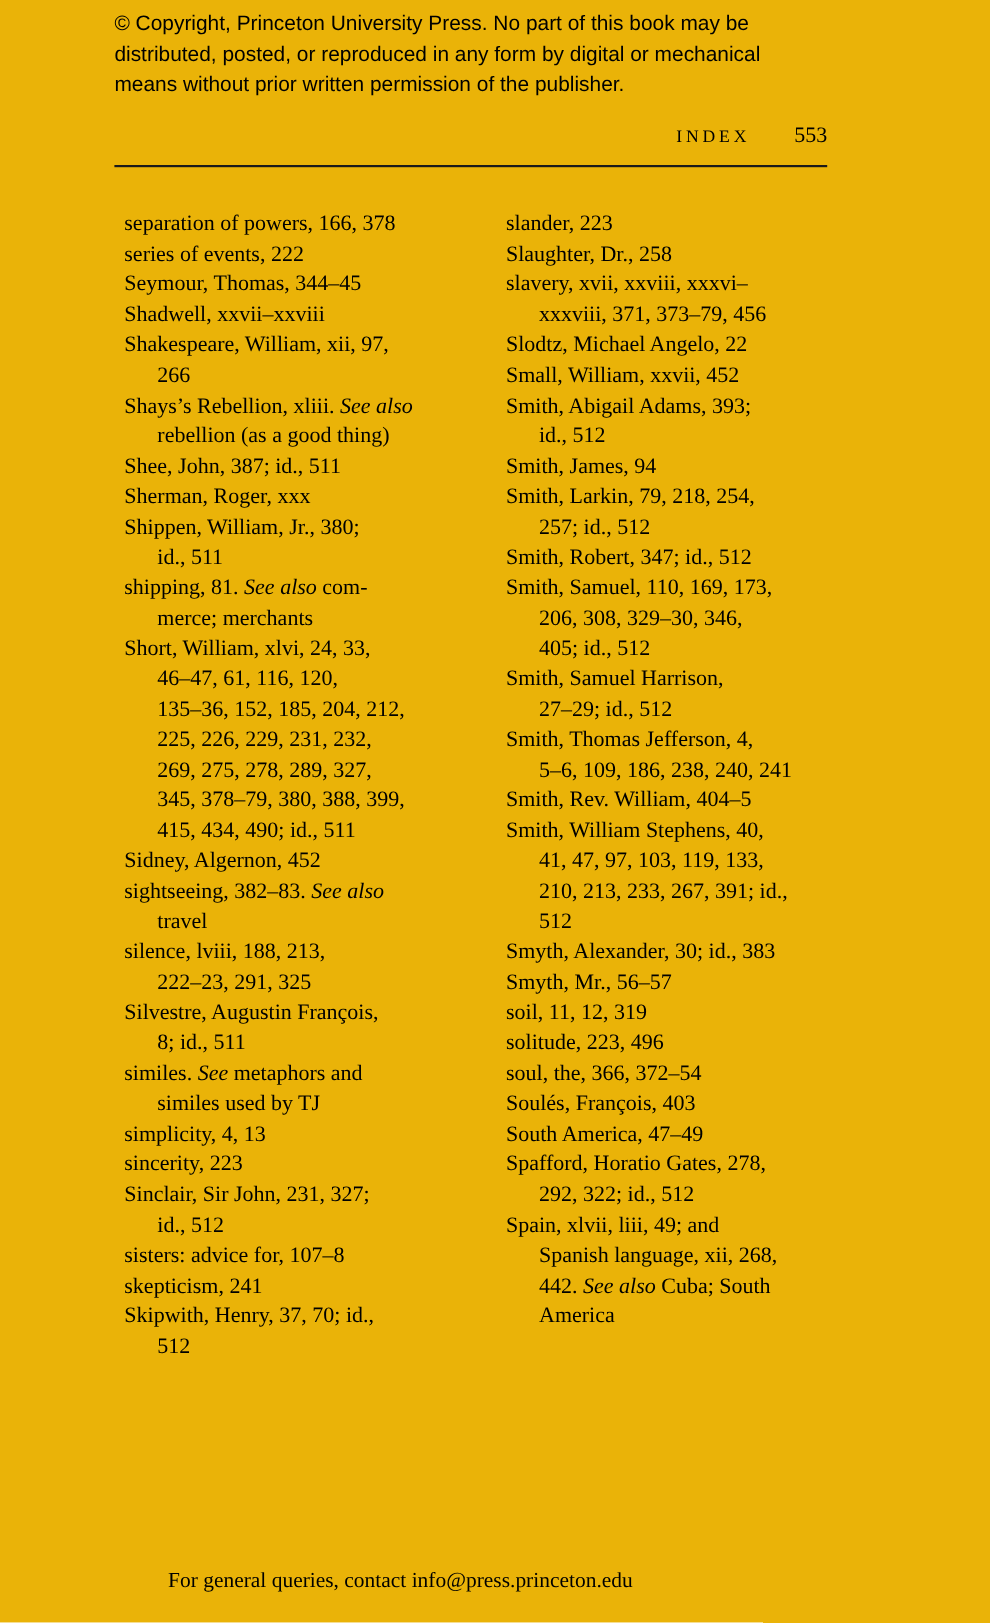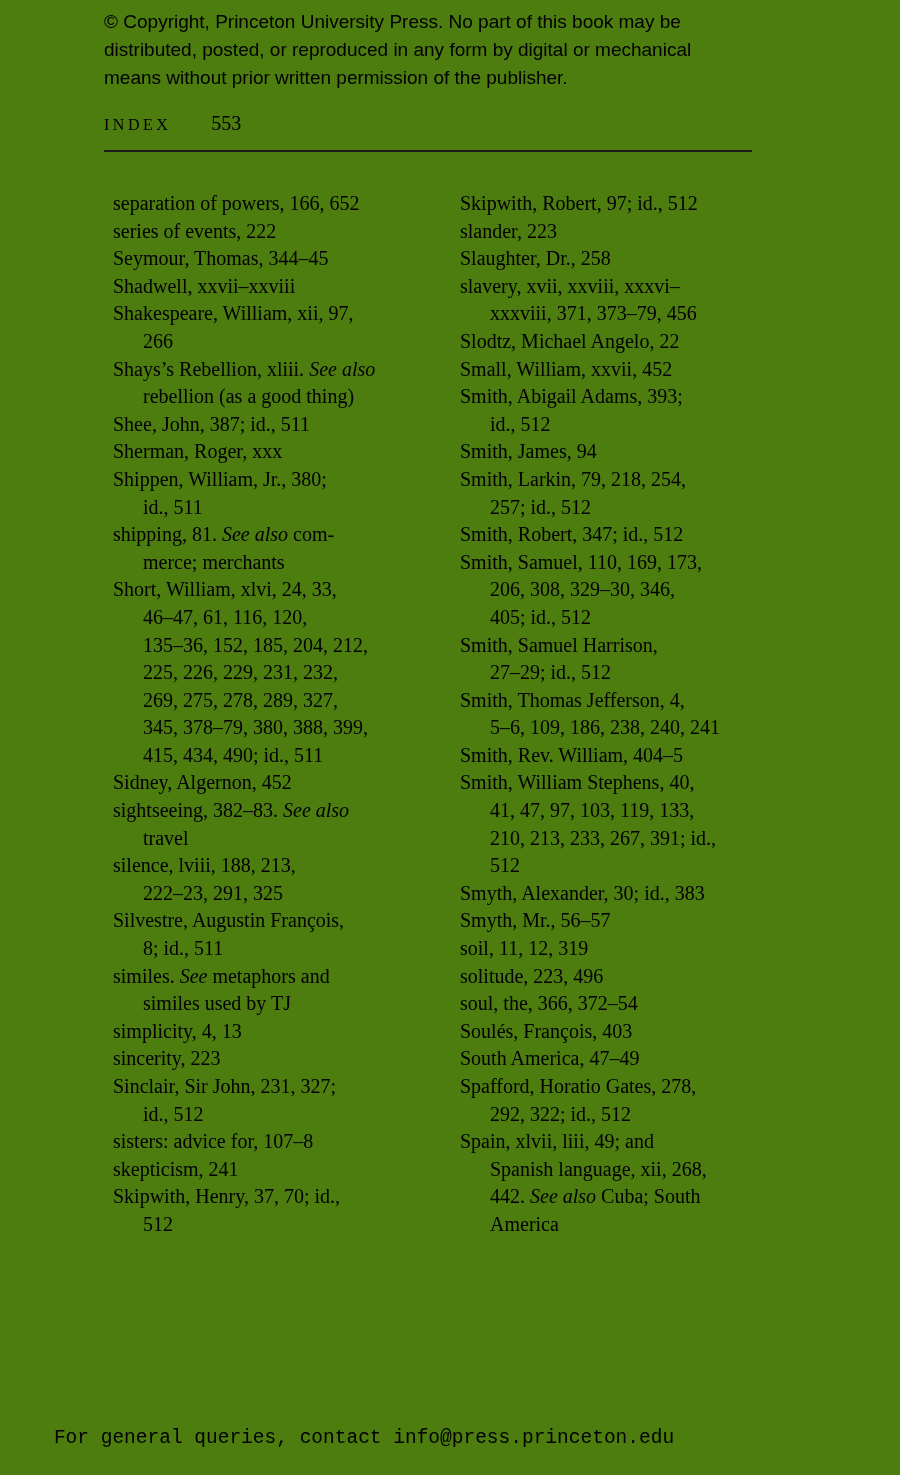--- a/index.html
+++ b/index.html
@@ -1,39 +1,39 @@
 <!DOCTYPE html>
 <html><head>
 <meta charset="utf-8">
 <style>
   html, body { margin: 0; padding: 0; background: #ffffff; }
   .page {
     position: relative;
     width: 900px;
     height: 1475px;
-    background: #4d7c0f;
+    background: #eab308;
     color: #000000;
     overflow: hidden;
   }
   .copyright {
     position: absolute;
     left: 104px;
     top: 8px;
     width: 710px;
     font-family: "Liberation Sans", sans-serif;
     font-size: 19px;
     line-height: 28px;
     color: #000000;
   }
   .header {
     position: absolute;
     left: 104px;
     top: 112px;
     width: 648px;
-    text-align: left;
+    text-align: right;
     font-family: "Liberation Serif", serif;
     white-space: nowrap;
   }
   .index-title {
     font-size: 16px;
     letter-spacing: 3.5px;
     vertical-align: baseline;
   }
   .page-number {
     font-size: 20px;
@@ -66,21 +66,21 @@
   .entry {
     padding-left: 30px;
     text-indent: -30px;
   }
   .footer {
     position: absolute;
     left: 0;
     top: 1427px;
     width: 728px;
     text-align: center;
-    font-family: Liberation Mono, monospace;
+    font-family: Liberation Serif, serif;
     font-size: 19.5px;
     color: #000000;
   }
 </style>
 </head>
 <body>
 
 <div class="page">
 
   <div class="copyright">
@@ -90,21 +90,21 @@
   </div>
 
   <div class="header">
     <span class="index-title">INDEX</span><span class="page-number">553</span>
   </div>
 
   <hr class="header-rule">
 
   <div class="columns">
     <div class="col" id="col-left">
-        <div class="entry">separation of powers, 166, 652</div>
+        <div class="entry">separation of powers, 166, 378</div>
         <div class="entry">series of events, 222</div>
         <div class="entry">Seymour, Thomas, 344–45</div>
         <div class="entry">Shadwell, xxvii–xxviii</div>
         <div class="entry">Shakespeare, William, xii, 97,<br>266</div>
         <div class="entry">Shays’s Rebellion, xliii. <i>See also</i><br>rebellion (as a good thing)</div>
         <div class="entry">Shee, John, 387; id., 511</div>
         <div class="entry">Sherman, Roger, xxx</div>
         <div class="entry">Shippen, William, Jr., 380;<br>id., 511</div>
         <div class="entry">shipping, 81. <i>See also</i> com-<br>merce; merchants</div>
         <div class="entry">Short, William, xlvi, 24, 33,<br>46–47, 61, 116, 120,<br>135–36, 152, 185, 204, 212,<br>225, 226, 229, 231, 232,<br>269, 275, 278, 289, 327,<br>345, 378–79, 380, 388, 399,<br>415, 434, 490; id., 511</div>
@@ -114,21 +114,20 @@
         <div class="entry">Silvestre, Augustin François,<br>8; id., 511</div>
         <div class="entry">similes. <i>See</i> metaphors and<br>similes used by TJ</div>
         <div class="entry">simplicity, 4, 13</div>
         <div class="entry">sincerity, 223</div>
         <div class="entry">Sinclair, Sir John, 231, 327;<br>id., 512</div>
         <div class="entry">sisters: advice for, 107–8</div>
         <div class="entry">skepticism, 241</div>
         <div class="entry">Skipwith, Henry, 37, 70; id.,<br>512</div>
       </div>
     <div class="col" id="col-right">
-        <div class="entry">Skipwith, Robert, 97; id., 512</div>
         <div class="entry">slander, 223</div>
         <div class="entry">Slaughter, Dr., 258</div>
         <div class="entry">slavery, xvii, xxviii, xxxvi–<br>xxxviii, 371, 373–79, 456</div>
         <div class="entry">Slodtz, Michael Angelo, 22</div>
         <div class="entry">Small, William, xxvii, 452</div>
         <div class="entry">Smith, Abigail Adams, 393;<br>id., 512</div>
         <div class="entry">Smith, James, 94</div>
         <div class="entry">Smith, Larkin, 79, 218, 254,<br>257; id., 512</div>
         <div class="entry">Smith, Robert, 347; id., 512</div>
         <div class="entry">Smith, Samuel, 110, 169, 173,<br>206, 308, 329–30, 346,<br>405; id., 512</div>

